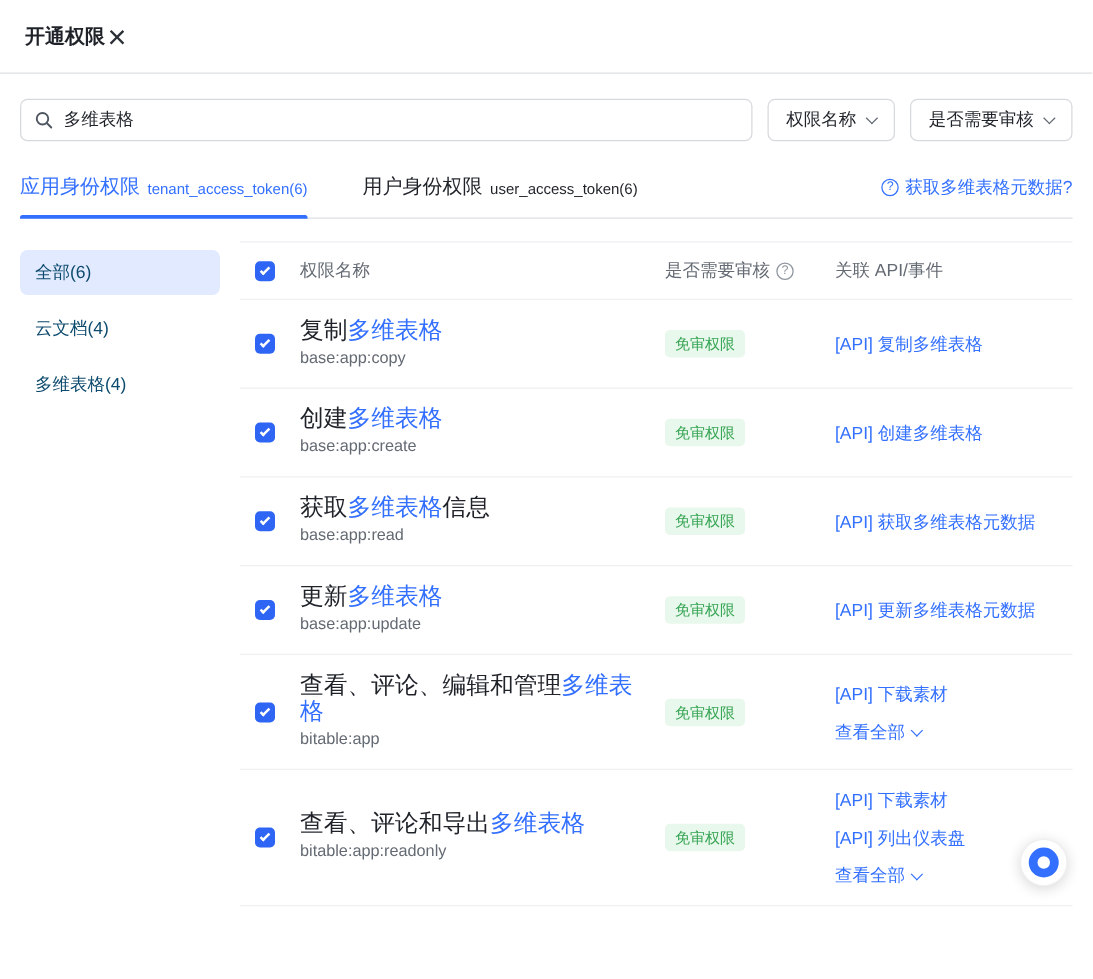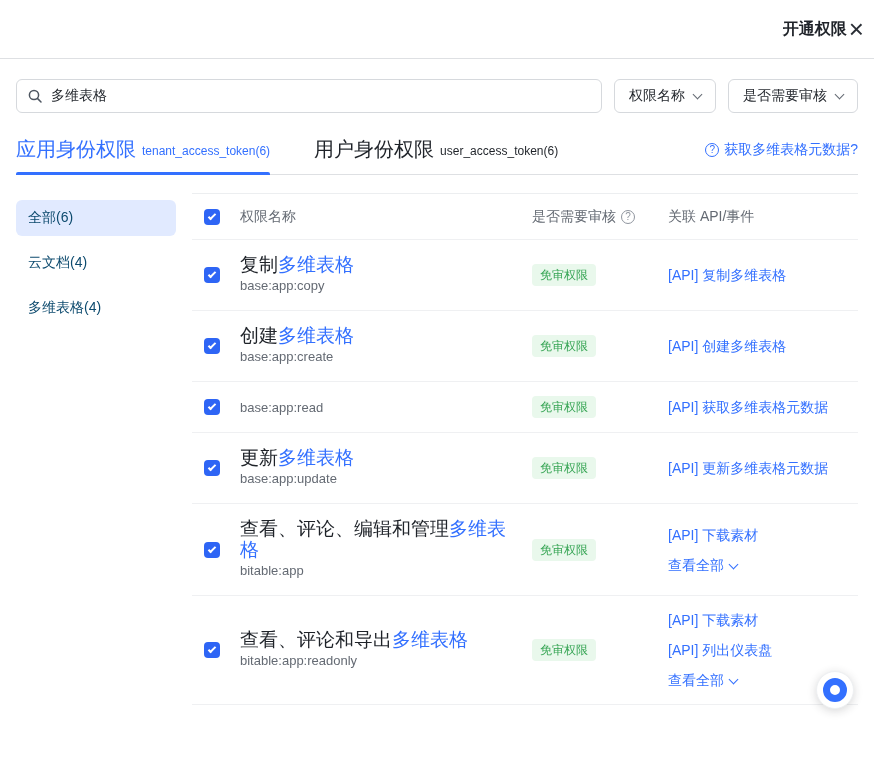--- a/index.html
+++ b/index.html
@@ -7,22 +7,22 @@
   body {
     font-family: "Liberation Sans", "DejaVu Sans", sans-serif;
     background: #ffffff;
     color: #1f2329;
     position: relative;
     overflow: hidden;
   }
   
   .dlg-header {
     height: 59px;
-    display: flex; align-items: center; justify-content: flex-end;
-    padding: 0 8px;
+    display: flex; align-items: center; justify-content: flex-start;
+    padding: 0 20px;
     border-bottom: 1px solid #dee0e3;
   }
   .dlg-title { font-size: 16px; font-weight: 700; color: #1f2329; }
   .close-btn {
     background: none; border: none; cursor: pointer;
     font-size: 26px; line-height: 1; color: #2b2f36; padding: 0 2px;
     font-family: inherit;
   }
   
   .toolbar { display: flex; gap: 12px; padding: 20px 16px 10px; align-items: center; }
@@ -51,21 +51,21 @@
   .tabs-row {
     display: flex; align-items: center;
     margin: 2px 16px 0; height: 50px;
     border-bottom: 1px solid #dee0e3;
   }
   .tab {
     position: relative; height: 100%;
     display: flex; align-items: center; gap: 6px;
     margin-right: 44px; cursor: pointer;
   }
-  .tab .tab-main { font-size: 20px; font-weight: 500; color: #1f2329; }
+  .tab .tab-main { font-size: 16px; font-weight: 500; color: #1f2329; }
   .tab .tab-sub  { font-size: 12px; font-weight: 500; color: #1f2329; position: relative; top: 1px; }
   .tab.active .tab-main, .tab.active .tab-sub { color: #3370ff; }
   .tab.active::after {
     content: ""; position: absolute; left: 0; right: 0; bottom: -1px;
     height: 3px; background: #3370ff; border-radius: 2px 2px 0 0;
   }
   .help-link {
     margin-left: auto; display: flex; align-items: center; gap: 5px;
     color: #3370ff; font-size: 14px; cursor: pointer; text-decoration: none;
   }
@@ -231,20 +231,21 @@
         </div>
     </div>
 
     <div class="trow">
       <div class="col-check">
           <span class="checkbox">
             <span class="check"></span>
           </span>
         </div>
       <div class="col-name">
+        <div class="name-line"><span>获取</span><a class="blue-link">多维表格</a><span>信息</span></div>
         <div class="perm-code">base:app:read</div>
       </div>
       <div class="col-review">
           <span class="badge">免审权限</span>
         </div>
       <div class="col-api">
           <a class="api-link">[API] 获取多维表格元数据</a>
         </div>
     </div>
 

